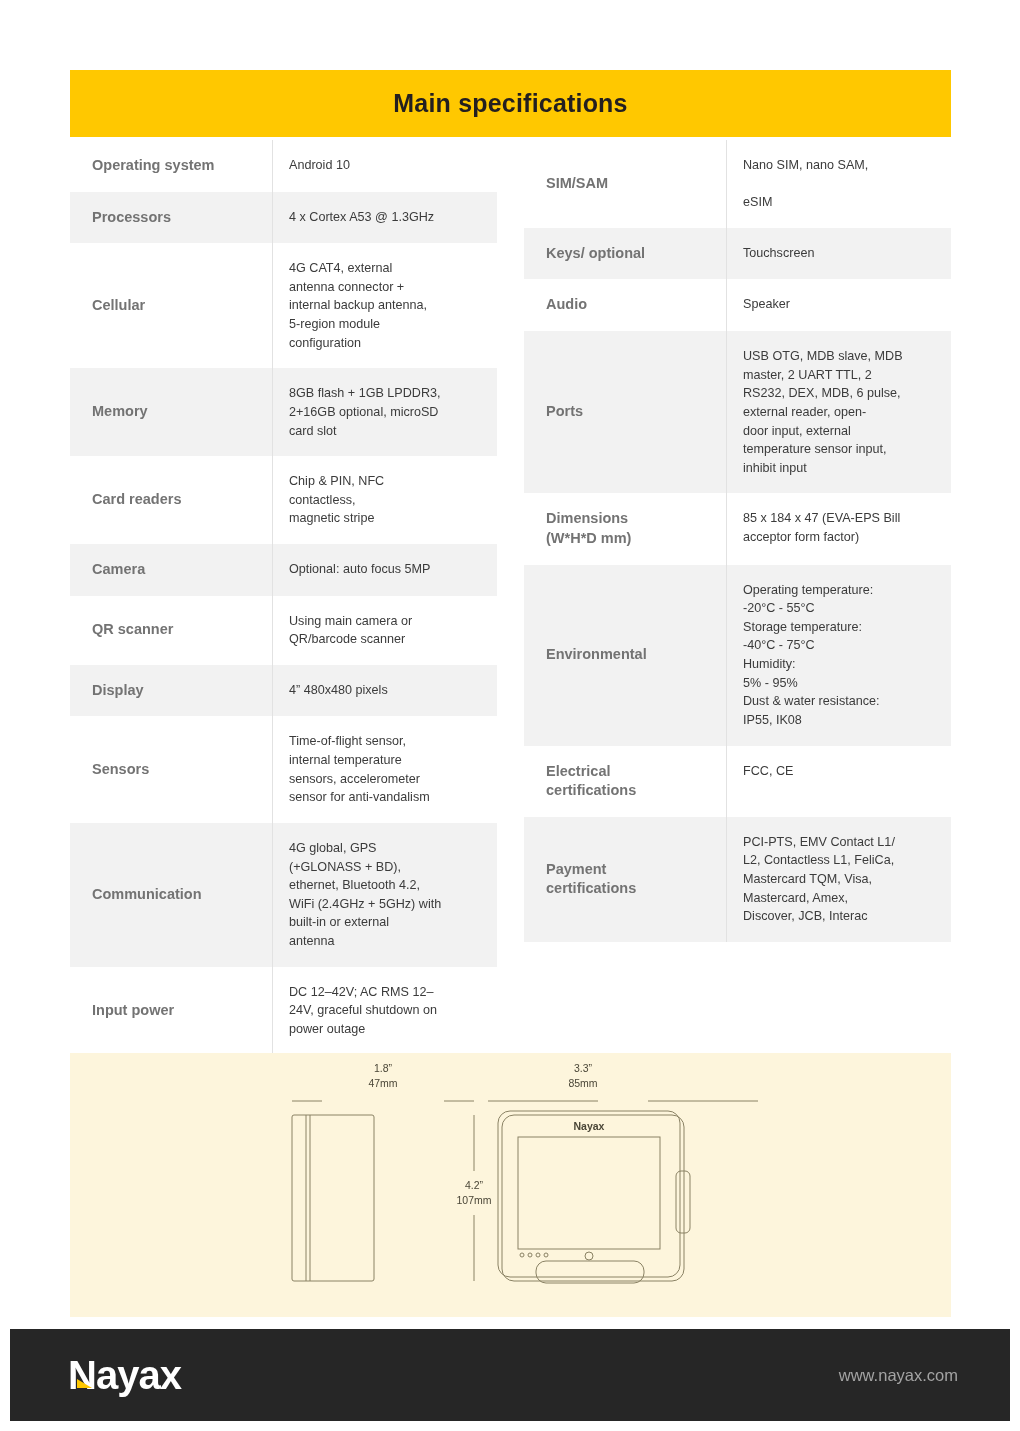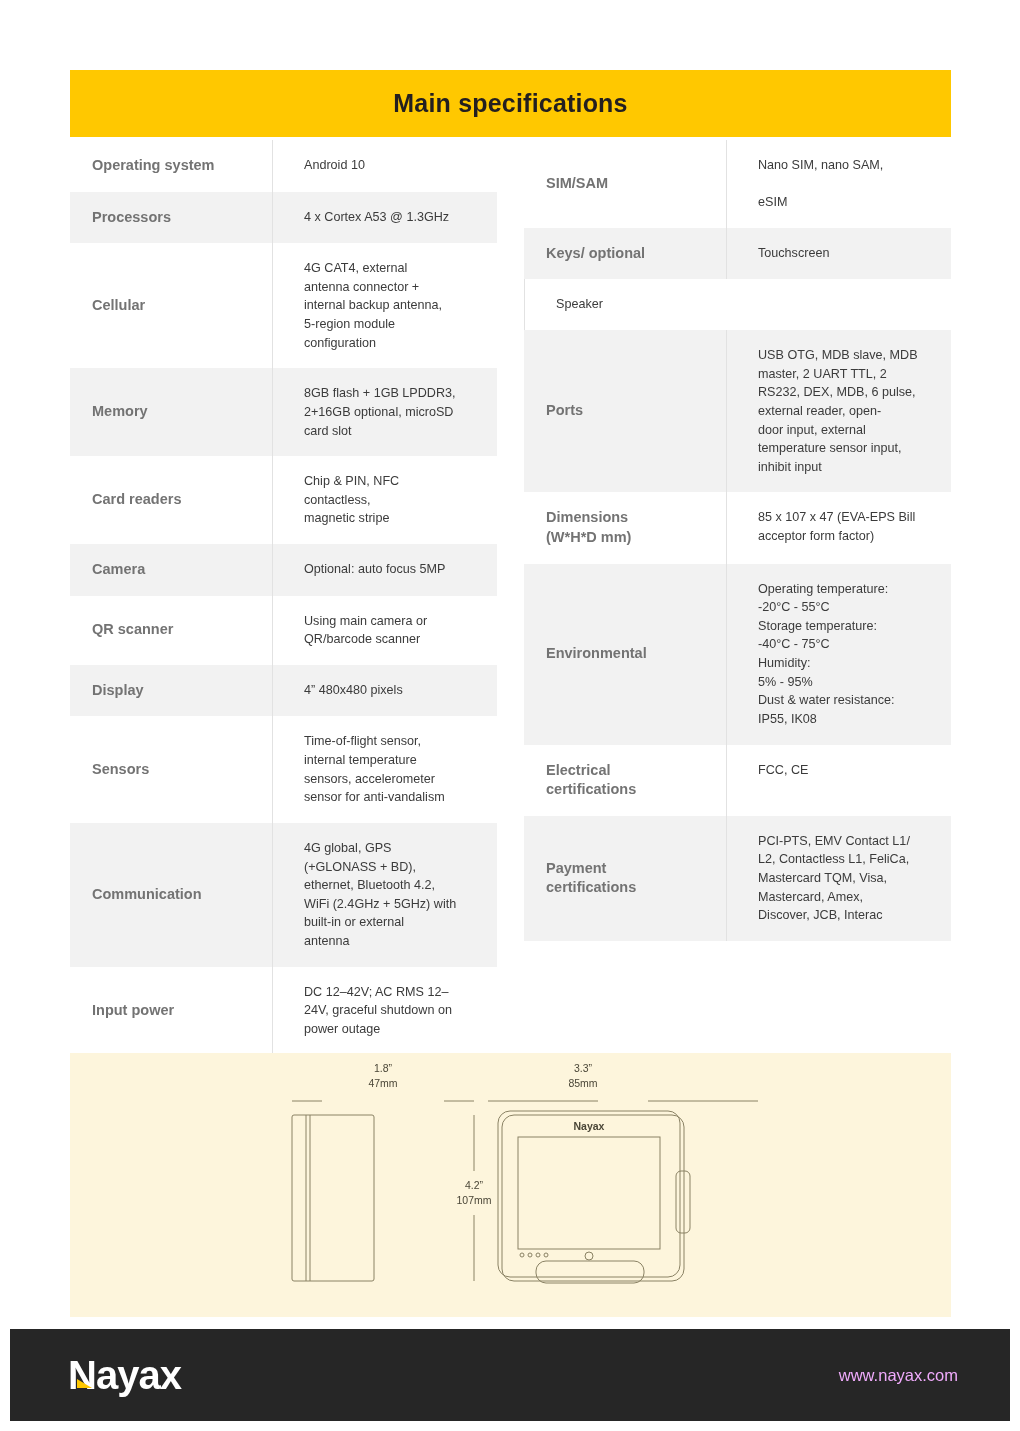--- a/index.html
+++ b/index.html
@@ -52,21 +52,21 @@
   .cell-value {
     flex: 1 1 auto;
     padding: 16px 14px 16px 16px;
     font-size: 12.6px;
     color: #3b3b3b;
     line-height: 1.48;
     border-left: 1px solid #e2e2e2;
     display: flex;
     align-items: flex-start;
   }
-  .cell-value .vtxt { white-space: pre-line; margin-left: 15px; }
+  .cell-value .vtxt { white-space: pre-line; }
   .row.center-v .cell-value { align-items: center; }
 
   
   .drawing {
     position: absolute;
     left: 70px; top: 1053px;
     width: 881px; height: 264px;
     background: #FDF5DC;
   }
   .draw-inner { position: absolute; inset: 0; }
@@ -98,21 +98,21 @@
     font-size: 40px; font-weight: bold; color: #ffffff;
     letter-spacing: -1px; line-height: 1;
   }
   .logo-accent {
     position: absolute;
     left: 9px; bottom: 7px;
     width: 0; height: 0;
     border-left: 15px solid #FFC800;
     border-top: 9px solid transparent;
   }
-  .footer-url { font-size: 16.5px; color: #f0abfc; }
+  .footer-url { font-size: 16.5px; color: #a3a3a3; }
 </style>
 </head>
 <body>
 
 <div class="page">
 
   <div class="banner">
     <div class="banner-title">Main specifications</div>
   </div>
 
@@ -213,41 +213,42 @@
 eSIM</span>
           </div>
         </div>
         <div class="row gray">
           <div class="cell-label" style="white-space: pre-line;">Keys/ optional</div>
           <div class="cell-value">
             <span class="vtxt">Touchscreen</span>
           </div>
         </div>
         <div class="row white">
+          <div class="cell-label" style="white-space: pre-line;">Audio</div>
           <div class="cell-value">
             <span class="vtxt">Speaker</span>
           </div>
         </div>
         <div class="row gray">
           <div class="cell-label" style="white-space: pre-line;">Ports</div>
           <div class="cell-value">
             <span class="vtxt">USB OTG, MDB slave, MDB
 master, 2 UART TTL, 2
 RS232, DEX, MDB, 6 pulse,
 external reader, open-
 door input, external
 temperature sensor input,
 inhibit input</span>
           </div>
         </div>
         <div class="row white">
           <div class="cell-label" style="white-space: pre-line;">Dimensions
 (W*H*D mm)</div>
           <div class="cell-value">
-            <span class="vtxt">85 x 107 x 47 (EVA-EPS Bill
+            <span class="vtxt">85 x 184 x 47 (EVA-EPS Bill
 acceptor form factor)</span>
           </div>
         </div>
         <div class="row gray">
           <div class="cell-label" style="white-space: pre-line;">Environmental</div>
           <div class="cell-value">
             <span class="vtxt">Operating temperature:
 -20°C - 55°C
 Storage temperature:
 -40°C - 75°C

